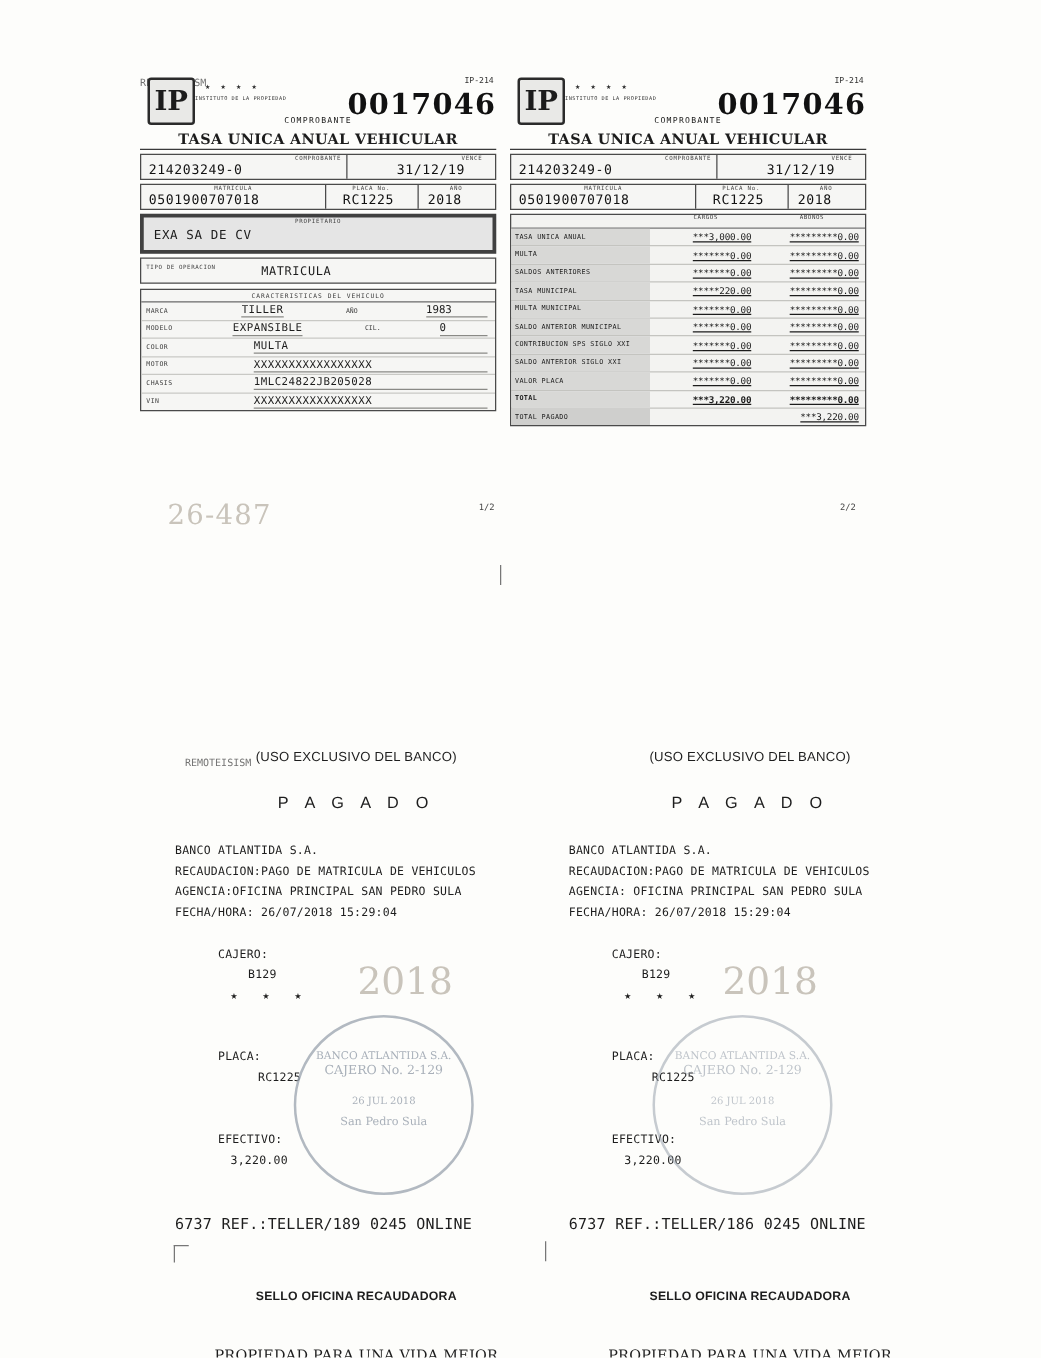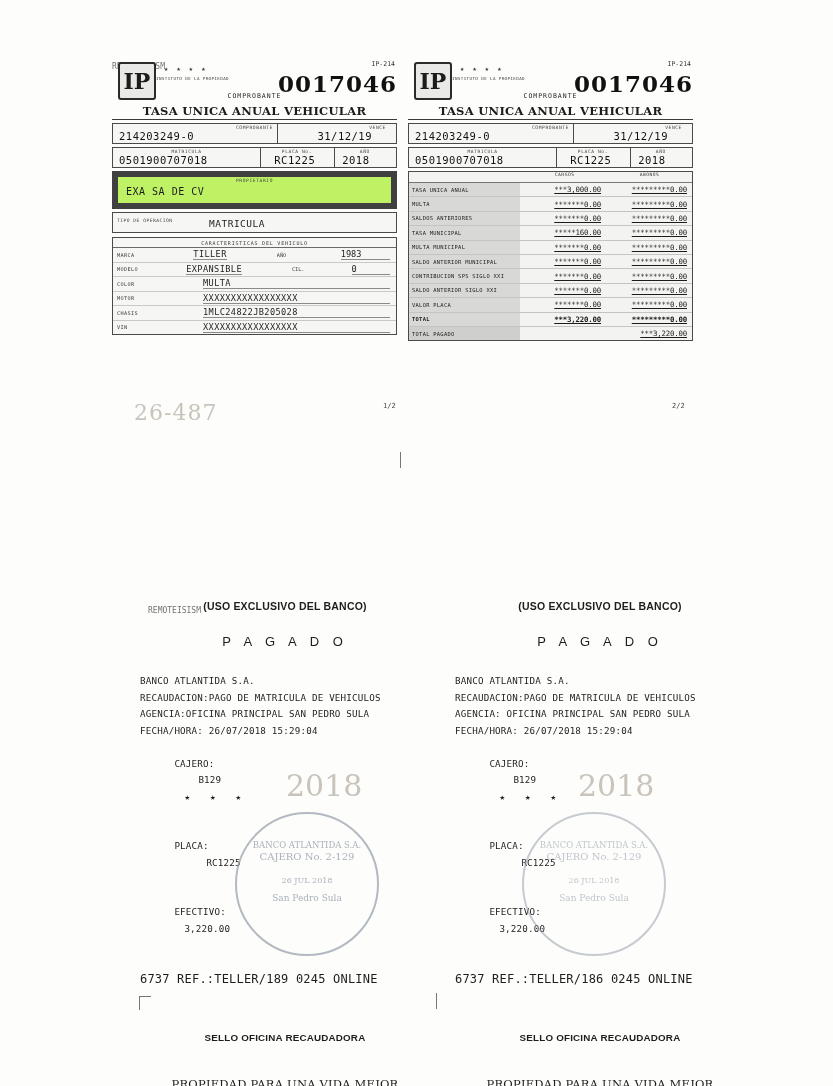--- a/index.html
+++ b/index.html
@@ -76,21 +76,21 @@
   .rowbox .val{
     position:absolute;top:6px;left:6px;
     font-size:10.5px;letter-spacing:.5px;color:#111;
   }
   .rowbox .lbl.r{left:auto;right:10px;text-align:right;width:90px;}
   .vdivide{
     position:absolute;top:0;bottom:0;left:58%;width:1px;background:#4a4a4a;
   }
 
   .prop{
-    border:6px solid #404040;height:26px;position:relative;margin-bottom:3px;background:#bef264;
+    border:3px solid #404040;height:26px;position:relative;margin-bottom:3px;background:#e5e5e5;
   }
   .prop .lbl{position:absolute;top:1px;left:0;right:0;text-align:center;font-size:4.6px;letter-spacing:.6px;color:#444;}
   .prop .val{position:absolute;top:9px;left:8px;font-size:10px;letter-spacing:.5px;}
 
   .oper{
     border:1px solid #4a4a4a;height:19px;position:relative;margin-bottom:4px;background:#f6f6f4;
   }
   .oper .lbl{position:absolute;top:5px;left:4px;font-size:4.6px;letter-spacing:.5px;color:#444;}
   .oper .val{position:absolute;top:5px;left:96px;font-size:9.5px;letter-spacing:.5px;}
 
@@ -147,21 +147,21 @@
   
   .bank{
     position:absolute;width:290px;top:600px;
     font-family:"DejaVu Sans Mono",monospace;
     color:#1d1d1d;
   }
   .bank.left{left:140px;}
   .bank.right{left:455px;}
   .bank .uso{
     text-align:center;font-size:10.5px;letter-spacing:.2px;margin-bottom:22px;
-    font-family:"Liberation Sans",sans-serif;font-weight:bold;
+    font-family:"Liberation Sans",sans-serif;font-weight:normal;
   }
   .bank .pagado{
     text-align:center;font-size:13px;letter-spacing:5px;margin-bottom:24px;
     font-family:"Liberation Sans",sans-serif;
   }
   .bank .line{font-size:9.2px;line-height:16.5px;letter-spacing:.2px;white-space:pre;}
   .bank .starline{letter-spacing:3px;}
   .bank .ref{font-size:12px;margin-top:18px;letter-spacing:.2px;}
   .bank .sello{
     text-align:center;font-size:9.8px;font-weight:bold;margin-top:46px;
@@ -327,21 +327,21 @@
         <div class="c2">*******0.00</div>
         <div class="c3">*********0.00</div>
       </div>
       <div class="amt-row">
         <div class="c1">SALDOS ANTERIORES</div>
         <div class="c2">*******0.00</div>
         <div class="c3">*********0.00</div>
       </div>
       <div class="amt-row">
         <div class="c1">TASA MUNICIPAL</div>
-        <div class="c2">*****160.00</div>
+        <div class="c2">*****220.00</div>
         <div class="c3">*********0.00</div>
       </div>
       <div class="amt-row">
         <div class="c1">MULTA MUNICIPAL</div>
         <div class="c2">*******0.00</div>
         <div class="c3">*********0.00</div>
       </div>
       <div class="amt-row">
         <div class="c1">SALDO ANTERIOR MUNICIPAL</div>
         <div class="c2">*******0.00</div>

